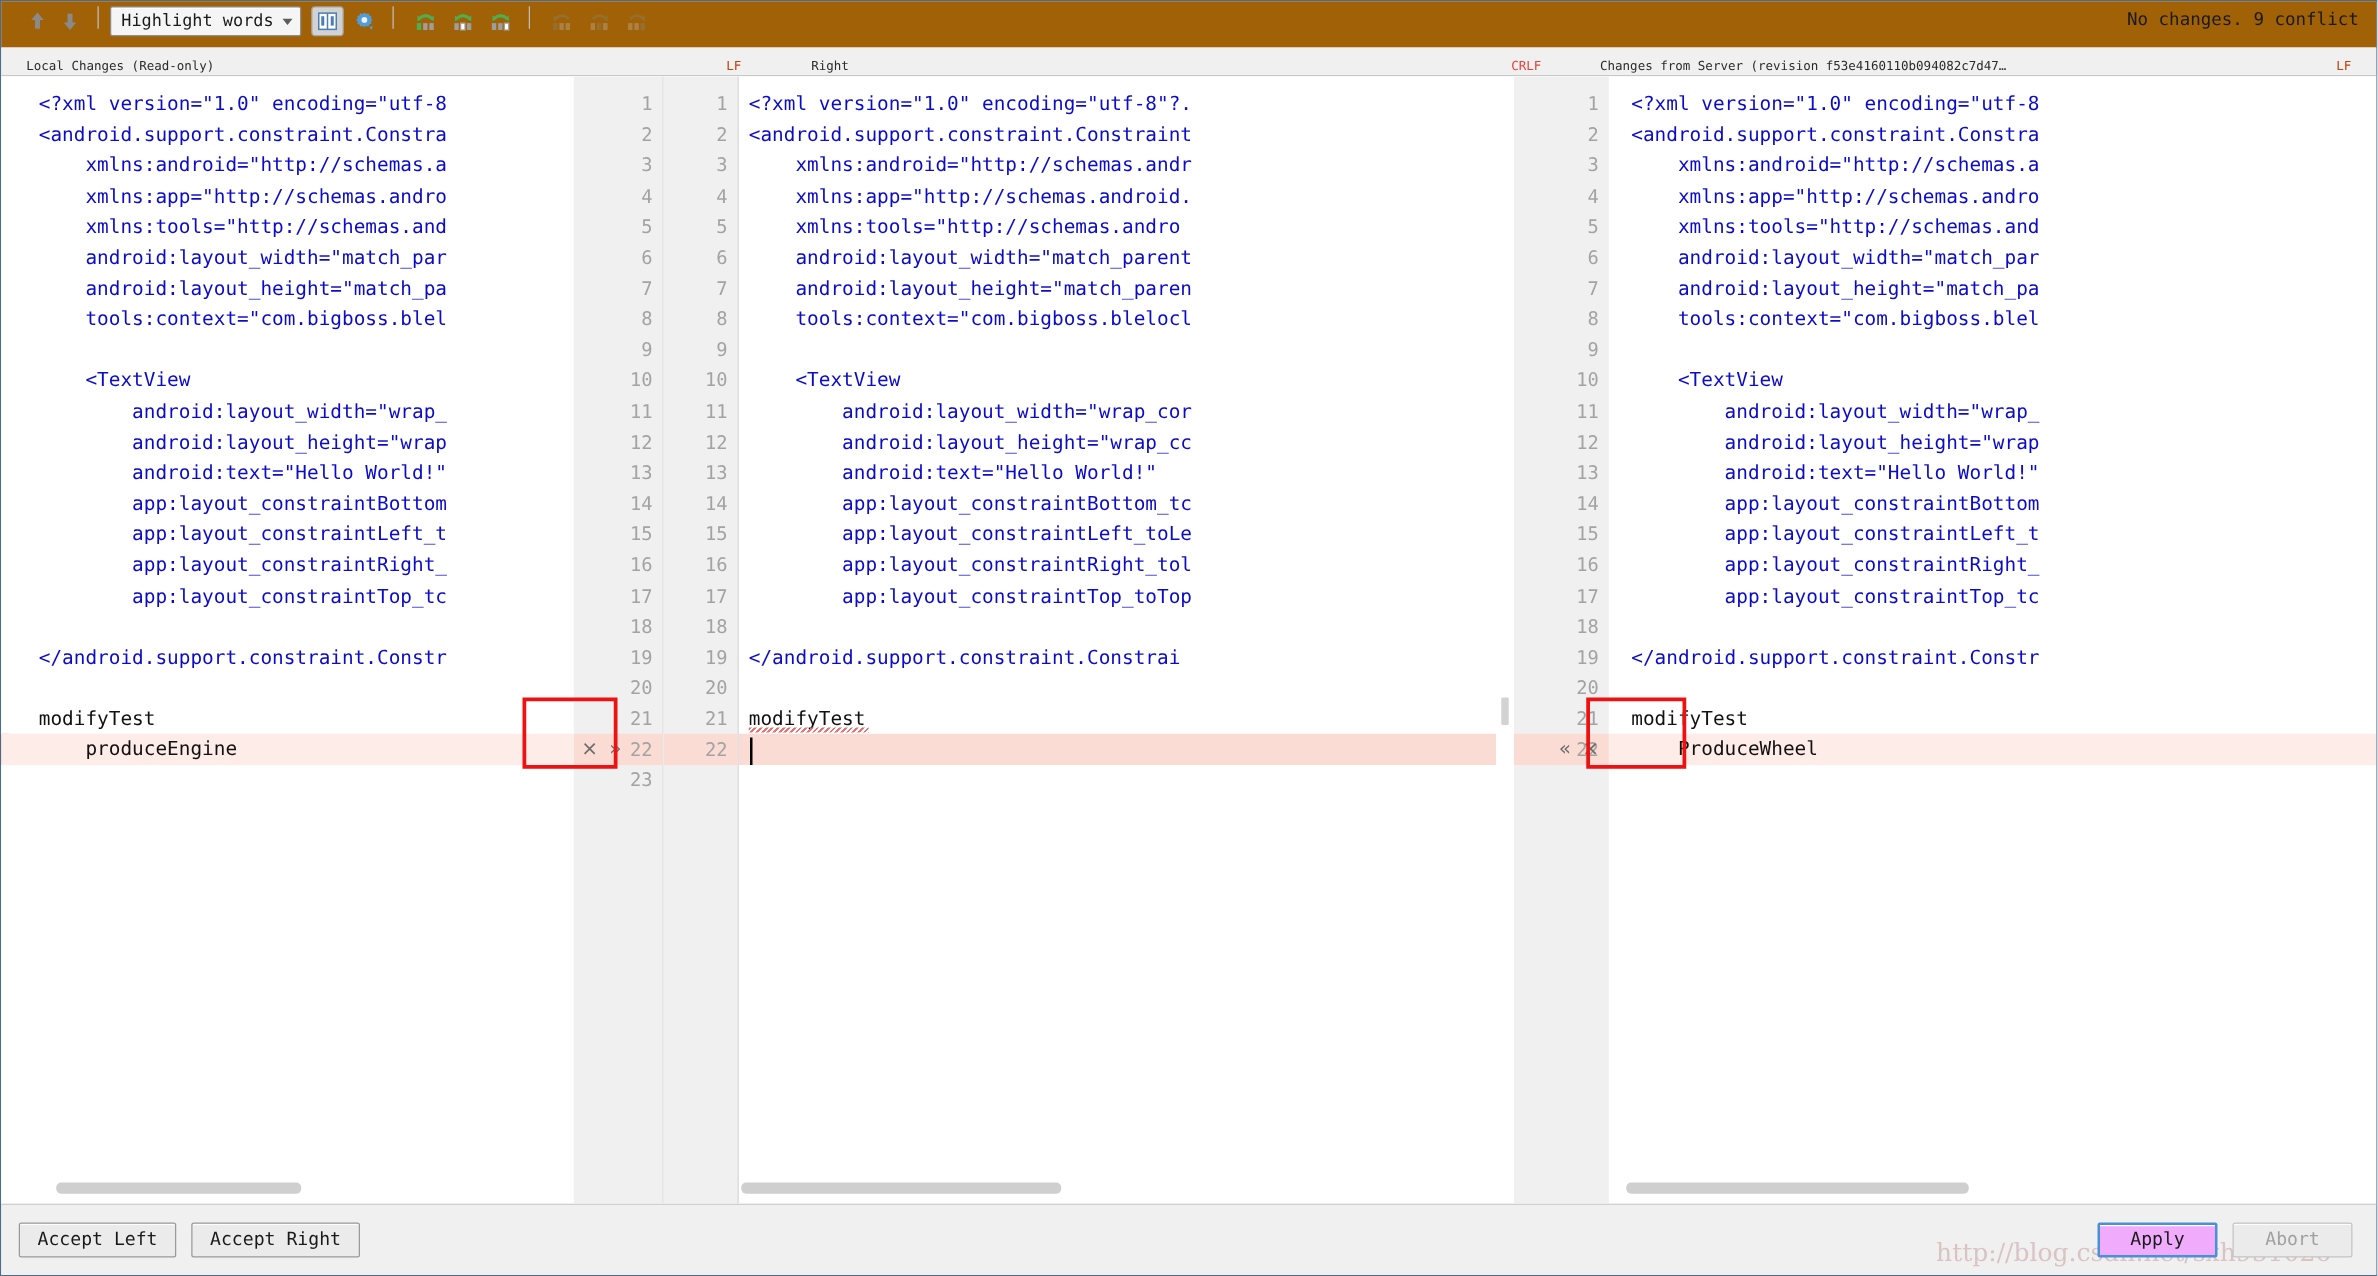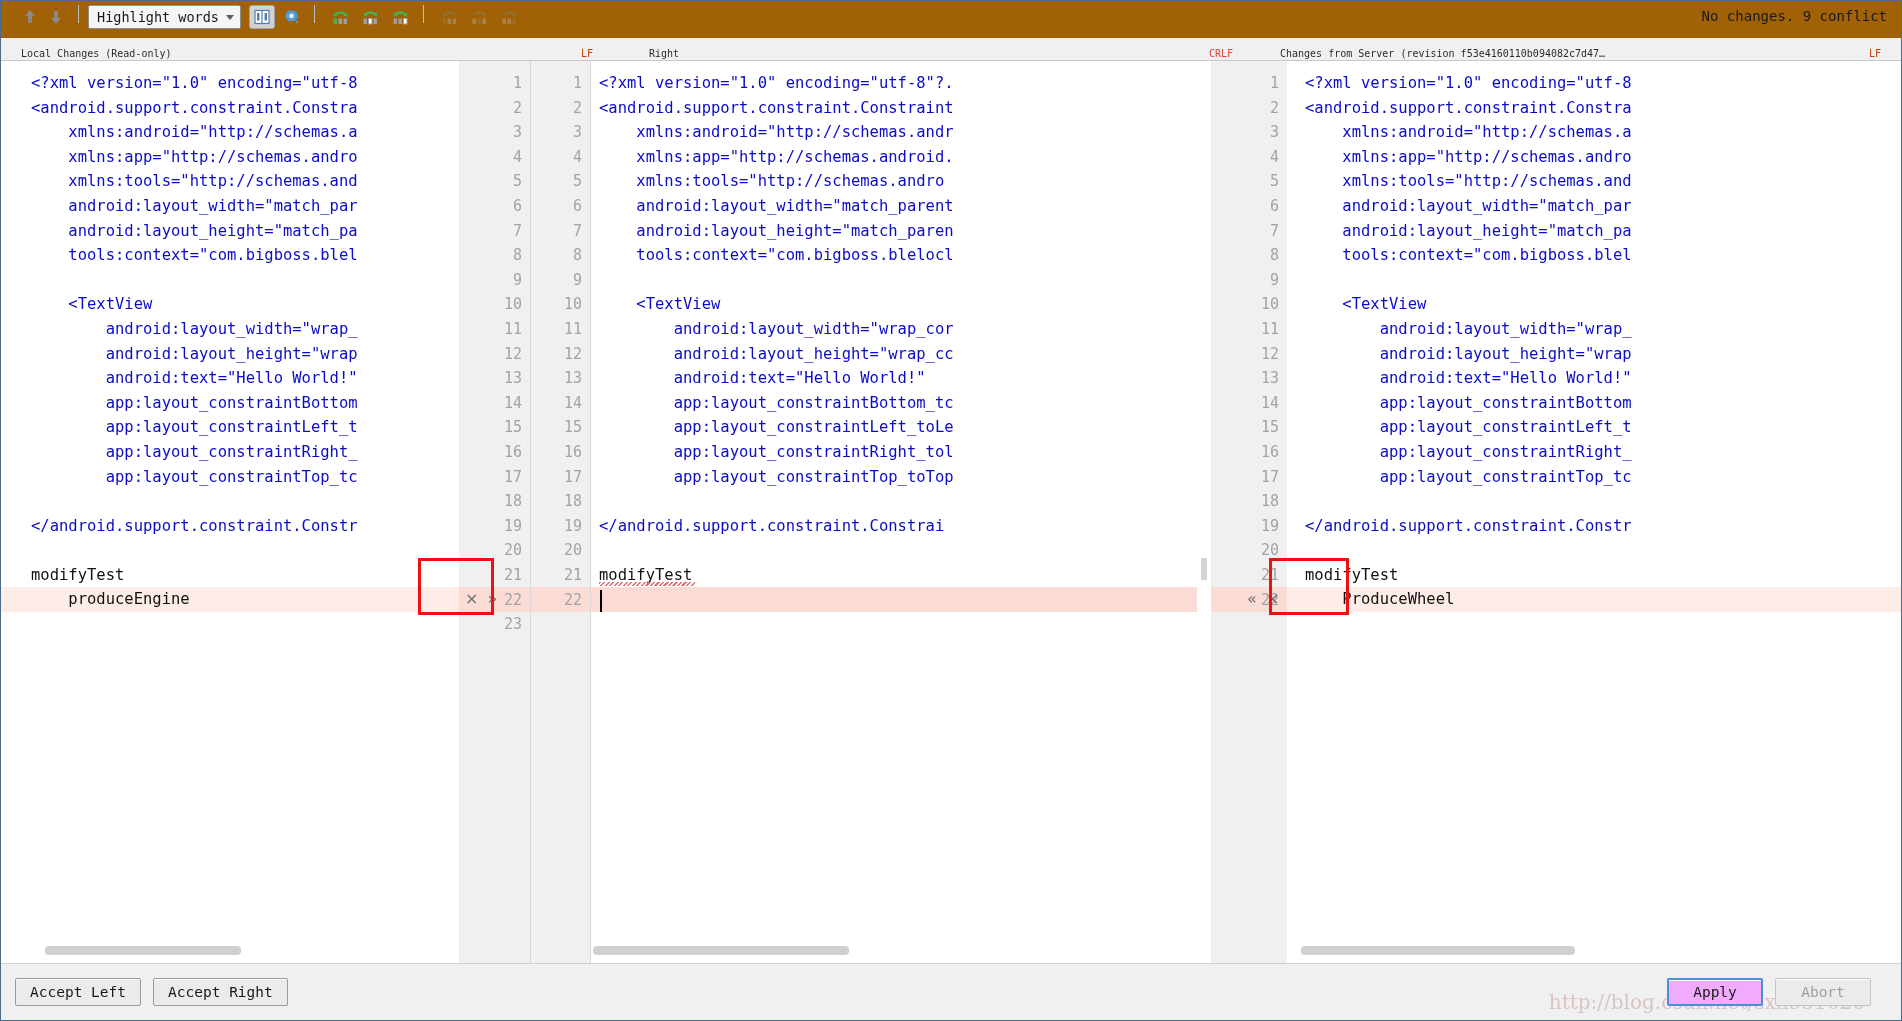--- a/index.html
+++ b/index.html
@@ -596,17 +596,17 @@
     <div class="annot-rect" style="left: 417px; top: 496.6px; width: 76px; height: 57px;"></div>
     <div class="annot-rect" style="left: 1268px; top: 496.6px; width: 80px; height: 57px;"></div>
   </div>
 
   <div class="bottombar">
     <button class="btn">Accept Left</button>
     <button class="btn">Accept Right</button>
     <div class="watermark">http://blog.csdn.net/sxh951026</div>
     <div class="bottom-right">
       <button class="btn primary" style="min-width:96px;">Apply</button>
-      <button class="btn disabled" style="min-width:96px; margin-right:16px;">Abort</button>
+      <button class="btn disabled" style="min-width:96px; margin-right:5px;">Abort</button>
     </div>
   </div>
 
 </div>
 
 </body></html>

